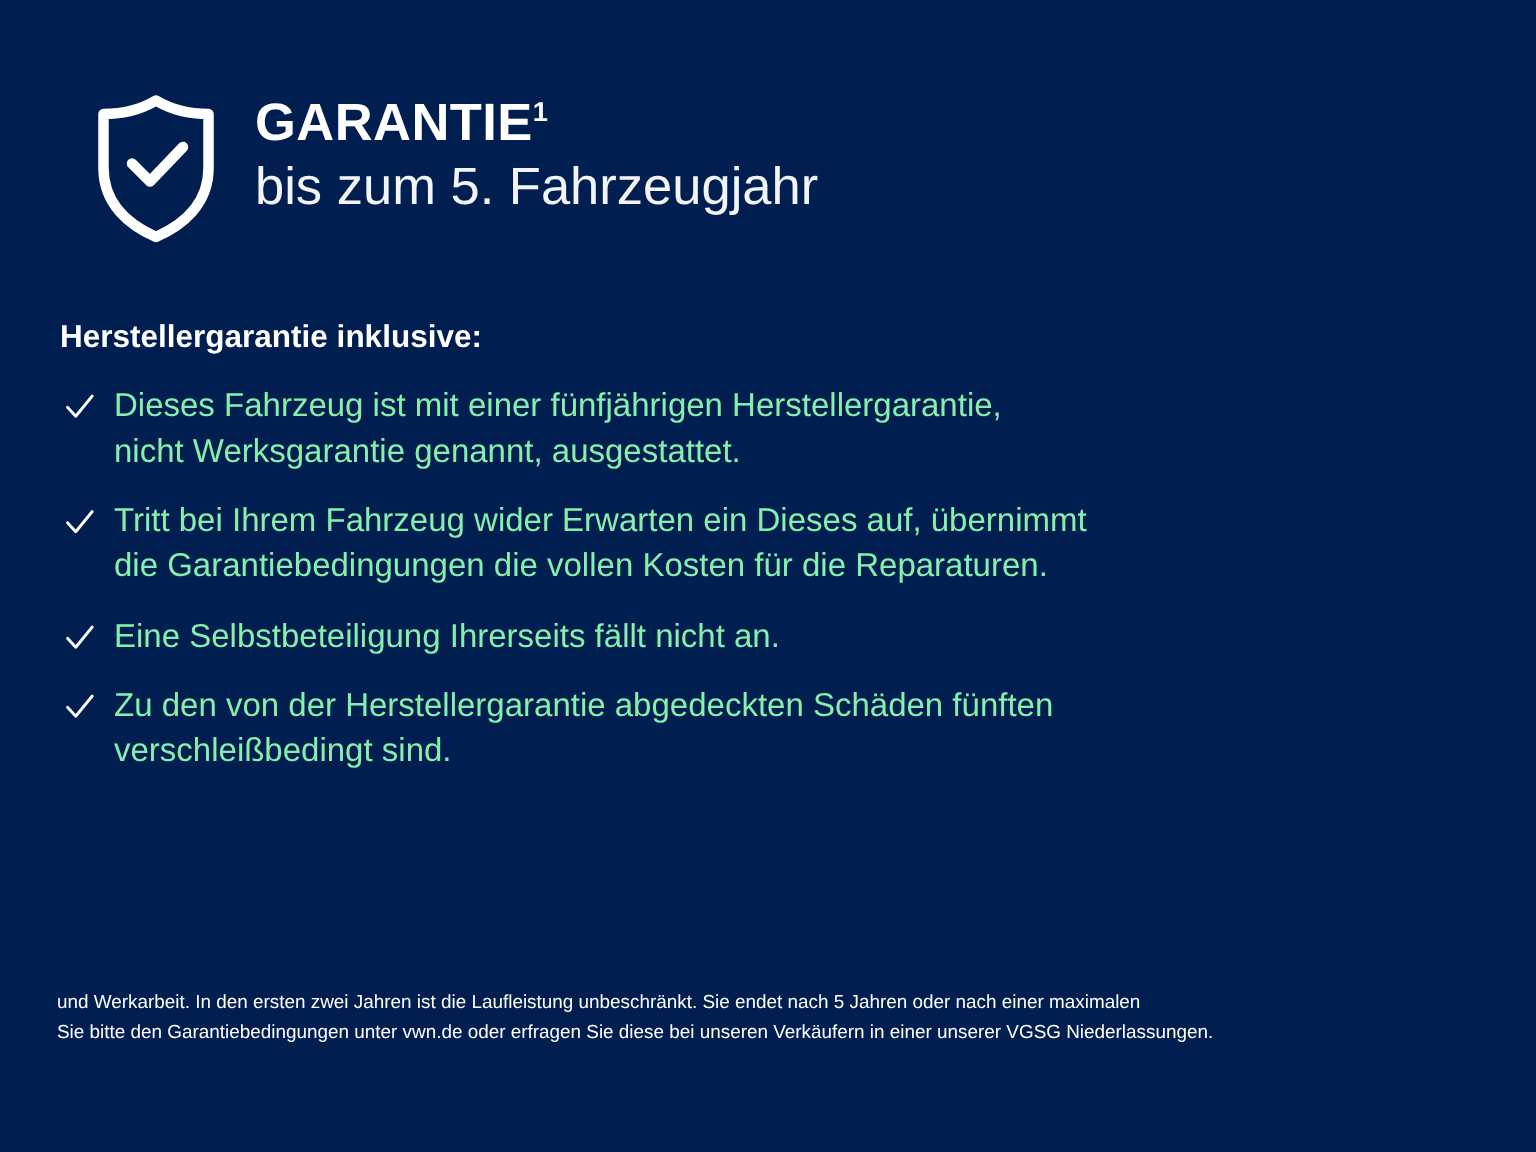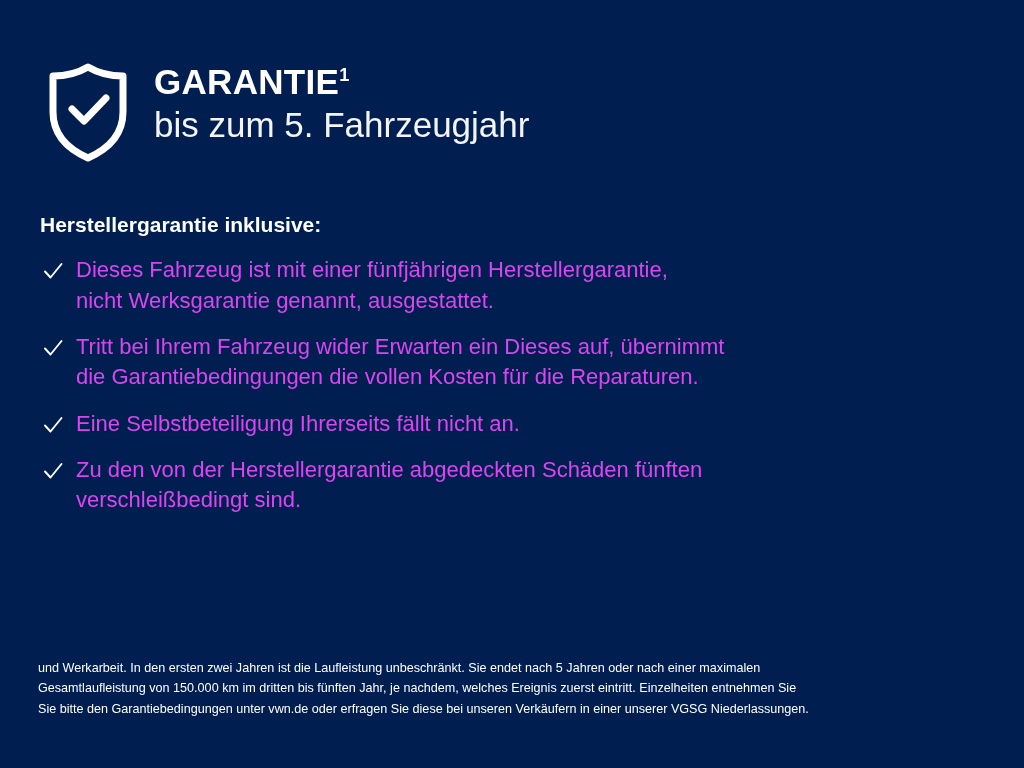--- a/index.html
+++ b/index.html
@@ -20,21 +20,21 @@
   .slide {
     position: relative;
     width: 1024px;
     height: 768px;
     box-sizing: border-box;
   }
 
   
   .header {
     position: absolute;
-    left: 40px;
+    left: 56px;
     top: 58px;
     display: flex;
     align-items: flex-start;
   }
   .shield-wrap {
     width: 96px;
     height: 104px;
     flex: 0 0 96px;
     margin-top: 2px;
   }
@@ -90,21 +90,21 @@
     margin: 0;
     padding: 0;
   }
   .bullet {
     position: relative;
     padding-left: 36px;
     margin-bottom: 16px;
     font-size: 22px;
     font-weight: 400;
     line-height: 1.38;
-    color: #d946ef;
+    color: #86efac;
   }
   .bullet:last-child { margin-bottom: 0; }
   .check {
     position: absolute;
     left: 2px;
     top: 5px;
     width: 22px;
     height: 22px;
   }
   .check svg { display: block; width: 22px; height: 22px; }
@@ -188,17 +188,16 @@
         </span>
         <span class="bullet-line">Zu den von der Herstellergarantie abgedeckten Schäden fünften</span>
         <span class="bullet-line">verschleißbedingt sind.</span>
       </li>
 
     </ul>
   </div>
 
   <div class="footnote">
     <span class="fn-line">und Werkarbeit. In den ersten zwei Jahren ist die Laufleistung unbeschränkt. Sie endet nach 5 Jahren oder nach einer maximalen</span>
-    <span class="fn-line">Gesamtlaufleistung von 150.000 km im dritten bis fünften Jahr, je nachdem, welches Ereignis zuerst eintritt. Einzelheiten entnehmen Sie</span>
     <span class="fn-line">Sie bitte den Garantiebedingungen unter vwn.de oder erfragen Sie diese bei unseren Verkäufern in einer unserer VGSG Niederlassungen.</span>
   </div>
 
 </div>
 
 </body></html>

